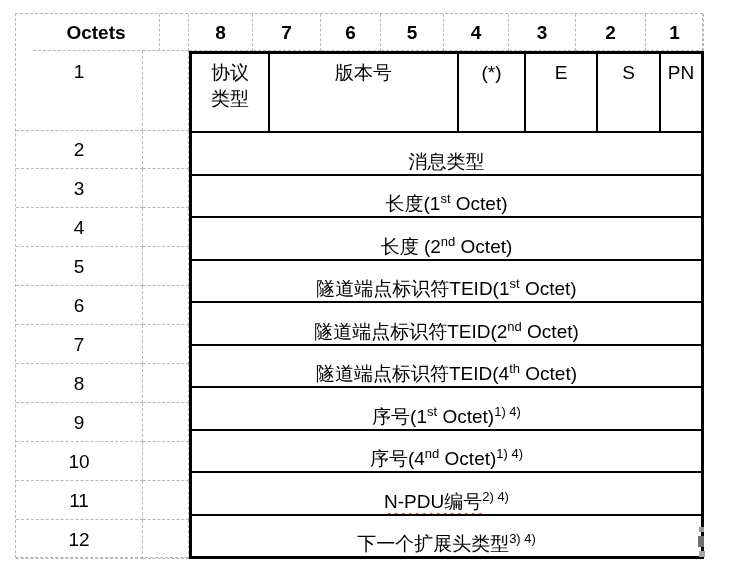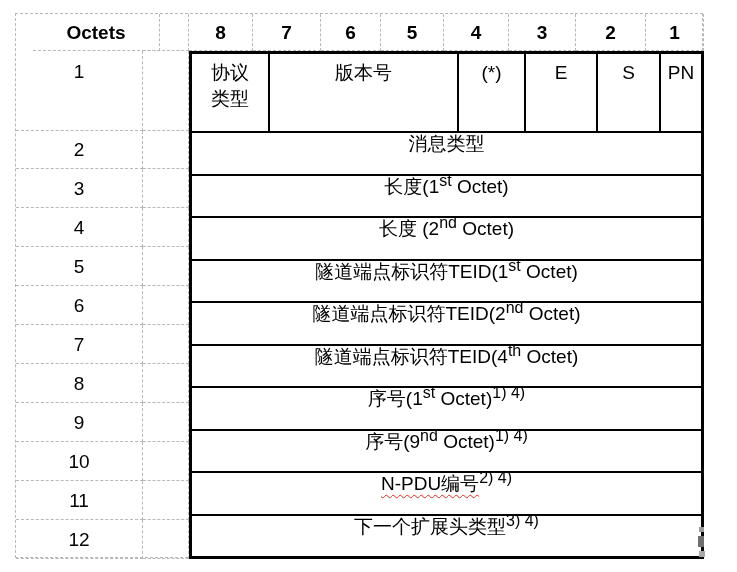--- a/index.html
+++ b/index.html
@@ -30,24 +30,24 @@
     flex:0 0 77px;display:flex;flex-direction:row;box-sizing:border-box;
   }
   .drow1 .fcell{
     box-sizing:border-box;border-right:2px solid #000;
     text-align:center;padding-top:6px;font-size:19px;line-height:26px;
   }
   .drow1 .fcell:last-child{border-right:none;flex:1 1 auto;}
   .prewrap{white-space:pre-line;}
   .drow{
     flex:1 1 0;border-top:2px solid #000;box-sizing:border-box;
-    display:flex;align-items:flex-start;justify-content:center;
+    display:flex;align-items:flex-end;justify-content:center;
     font-size:19px;line-height:1.2;
   }
-  .sup{font-size:16px;vertical-align:super;line-height:0;}
+  .sup{font-size:13px;vertical-align:super;line-height:0;}
   .wavy{
     text-decoration-line:underline;text-decoration-style:wavy;
     text-decoration-color:#e03020;text-decoration-thickness:1px;
     text-underline-offset:4px;
   }
   
   #wm{position:absolute;left:696px;top:527px;width:12px;height:34px;}
   #wm i{position:absolute;display:block;}
   #wm .m1{left:3px;top:0;width:5px;height:5px;background:#9a9a9a;}
   #wm .m2{left:2px;top:9px;width:6px;height:11px;background:#6f6f6f;}
@@ -85,21 +85,21 @@
         <div class="drow">
           <span><span>隧道端点标识符TEID(2</span><span class="sup">nd</span><span> Octet)</span></span>
         </div>
         <div class="drow">
           <span><span>隧道端点标识符TEID(4</span><span class="sup">th</span><span> Octet)</span></span>
         </div>
         <div class="drow">
           <span><span>序号(1</span><span class="sup">st</span><span> Octet)</span><span class="sup">1) 4)</span></span>
         </div>
         <div class="drow">
-          <span><span>序号(9</span><span class="sup">nd</span><span> Octet)</span><span class="sup">1) 4)</span></span>
+          <span><span>序号(4</span><span class="sup">nd</span><span> Octet)</span><span class="sup">1) 4)</span></span>
         </div>
         <div class="drow">
           <span><span class="wavy">N-PDU编号</span><span class="sup">2) 4)</span></span>
         </div>
         <div class="drow">
           <span><span>下一个扩展头类型</span><span class="sup">3) 4)</span></span>
         </div>
       </div>
   <div class="gcell bold" style="left: 17px; top: 0px; width: 127px; height: 37px;">Octets</div>
       <div class="gcell " style="left: 127px; top: 0px; width: 46px; height: 37px;"></div>

